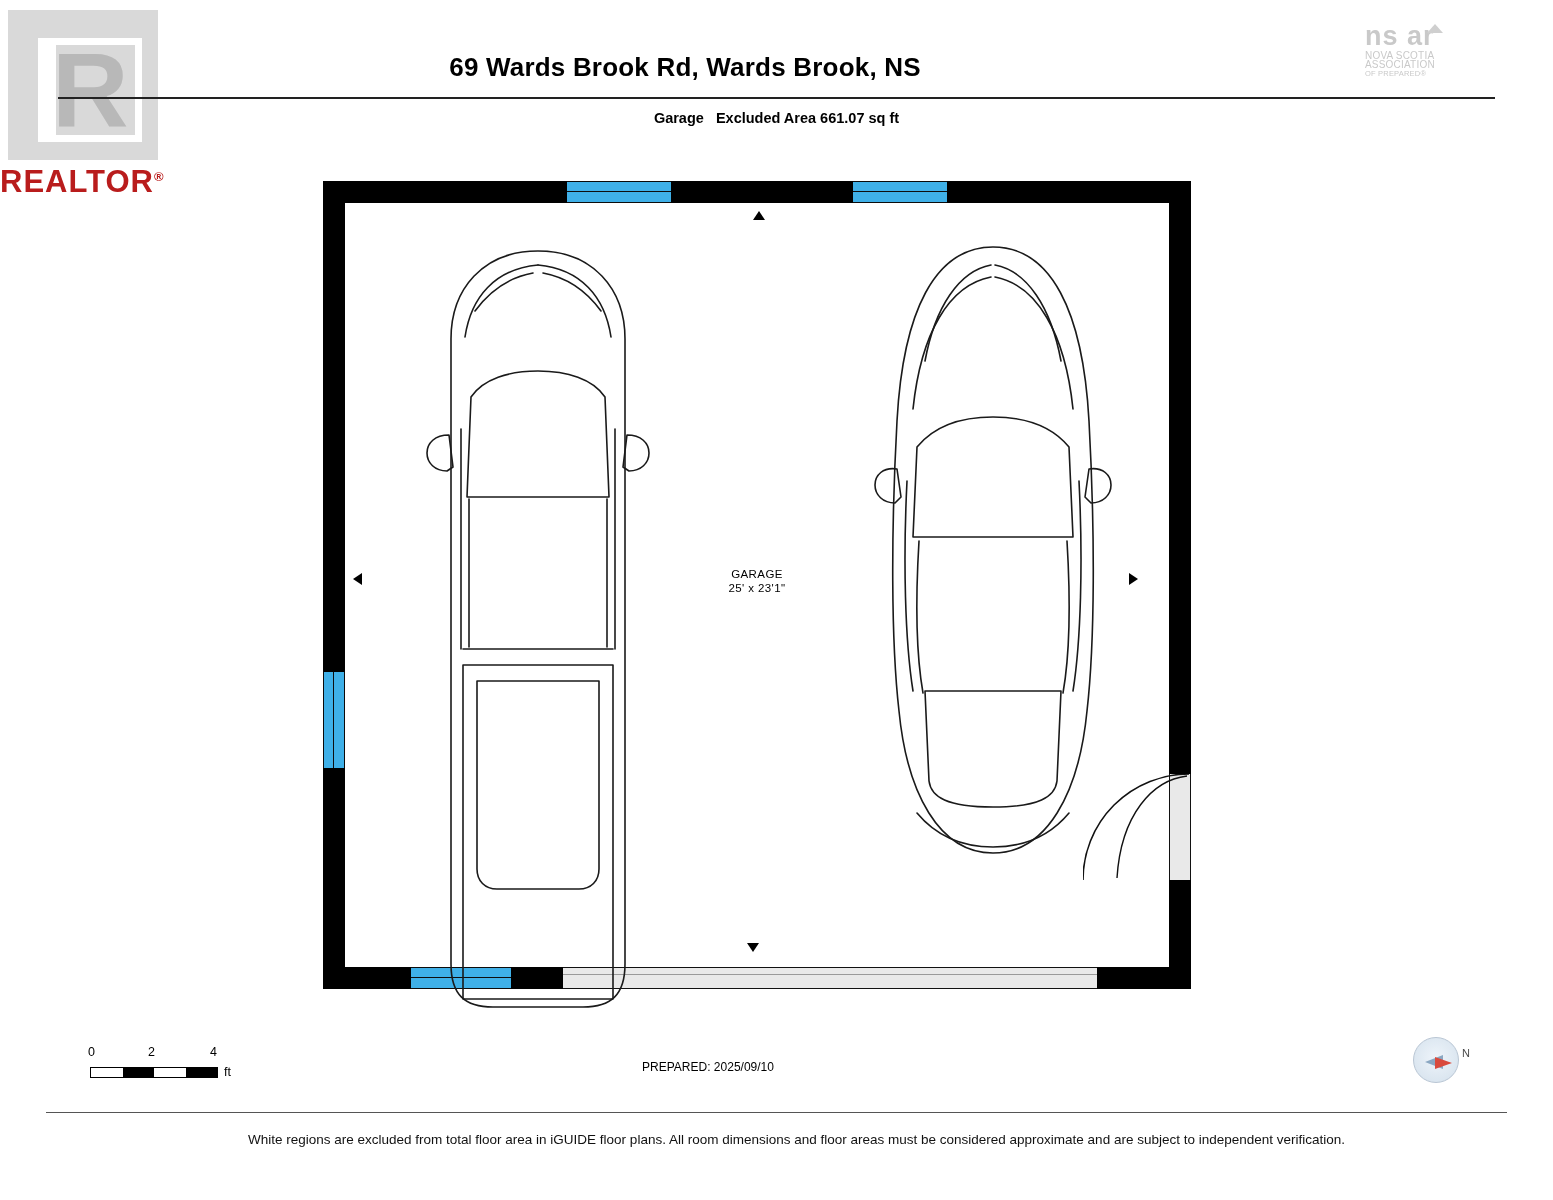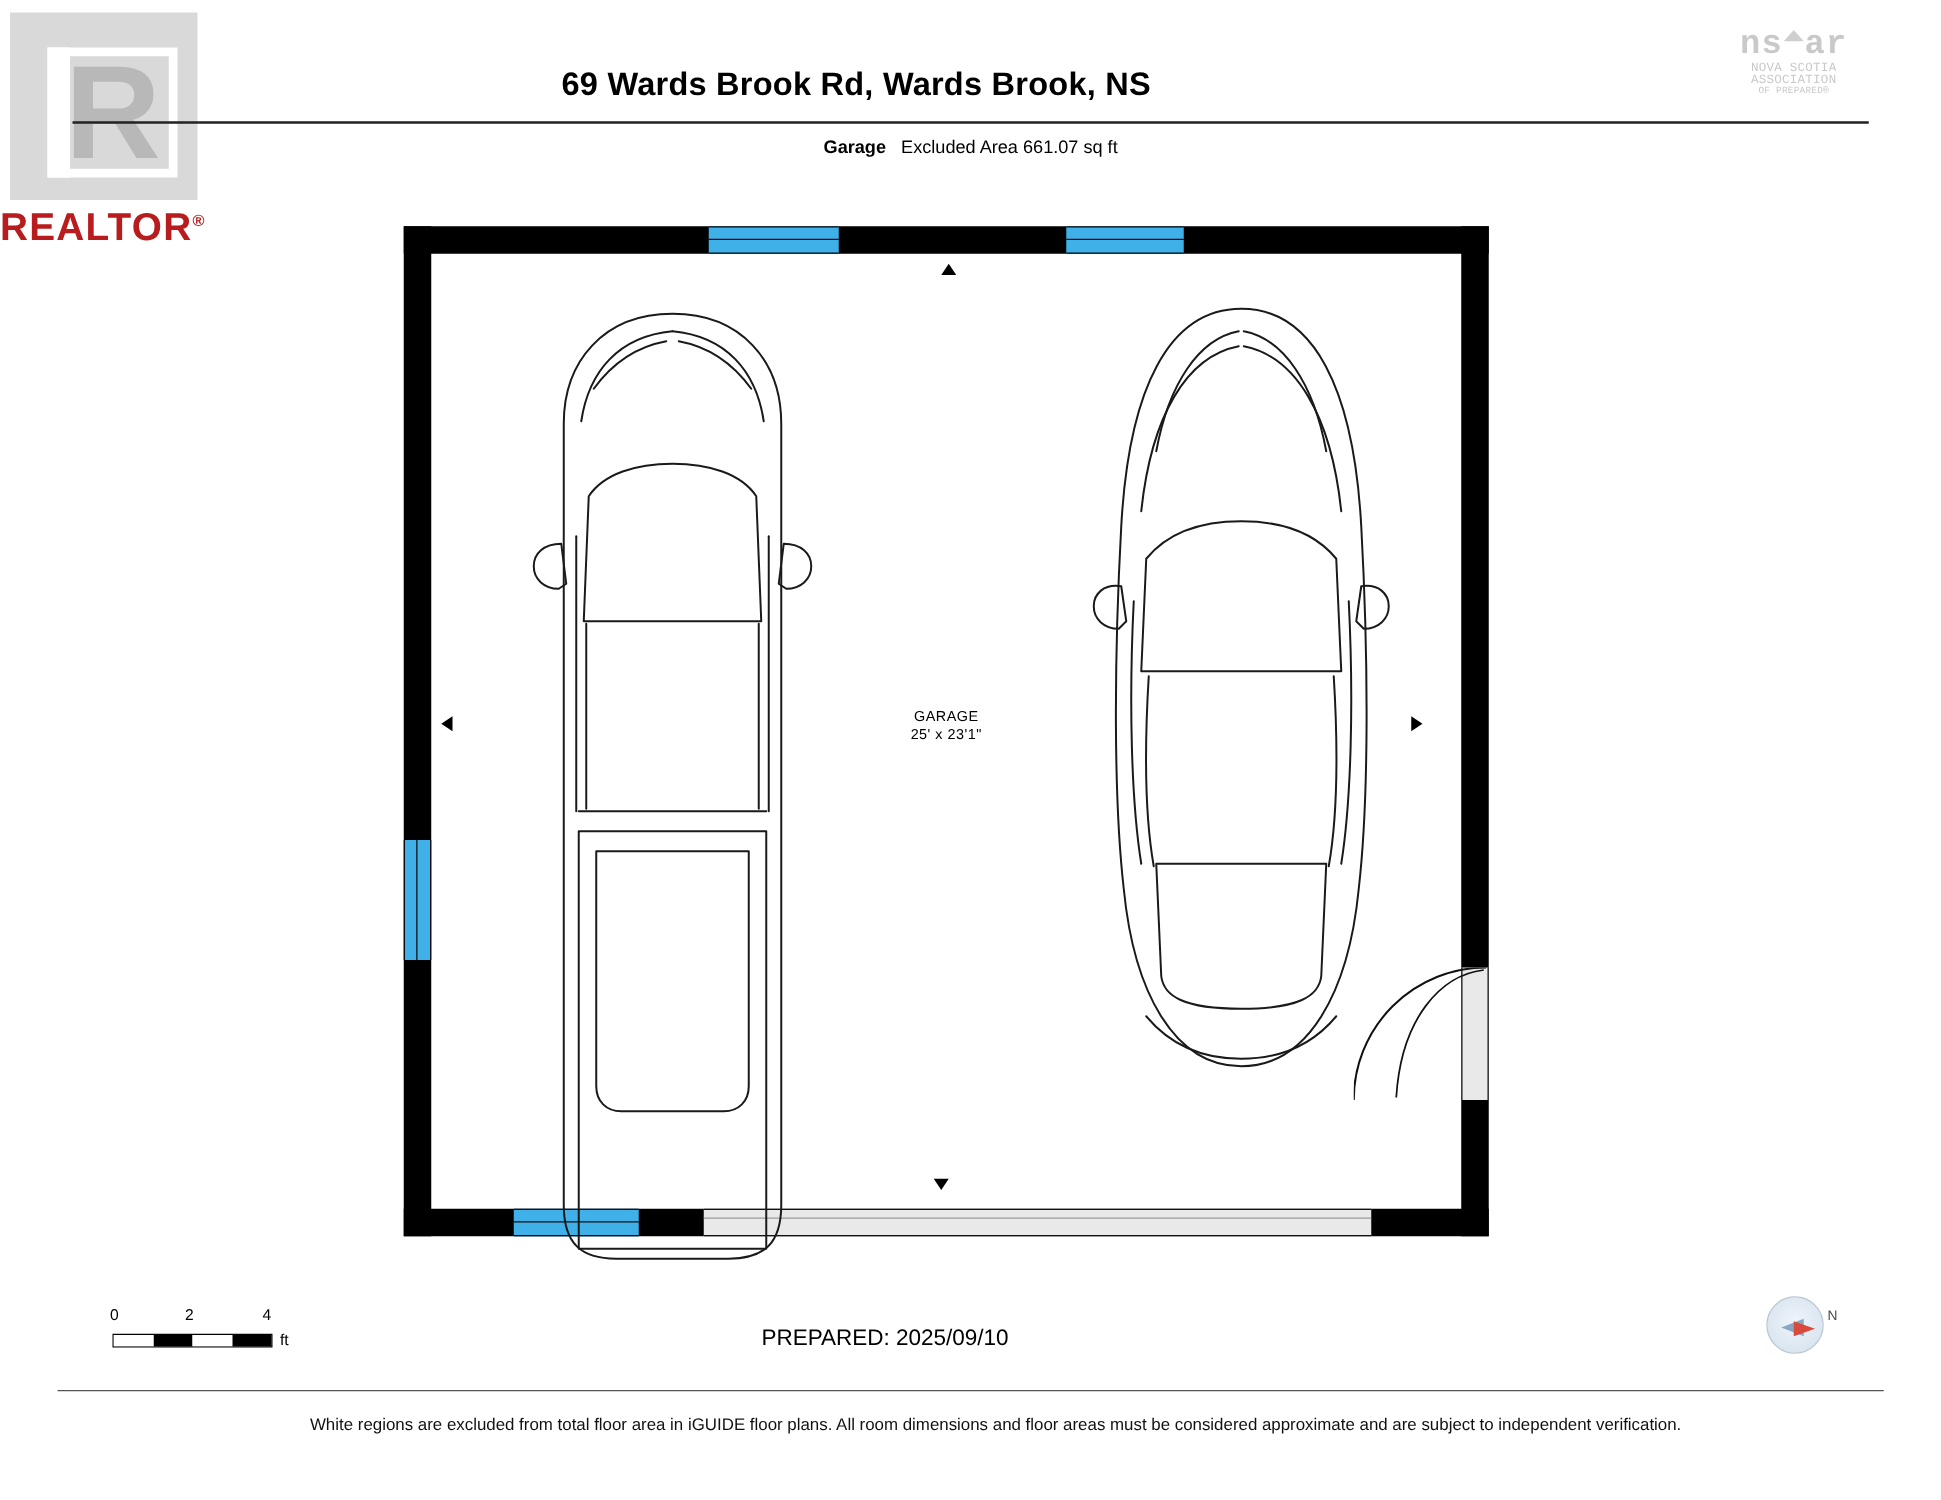--- a/index.html
+++ b/index.html
@@ -66,23 +66,21 @@
     color: #b8b8b8;
     font-weight: 700;
   }
 
   
   .nsar {
     position: absolute;
     right: 48px;
     top: 22px;
     width: 140px;
-    text-align: center;
     color: #c9c9c9;
-    font-family: Liberation Mono, monospace;
   }
   .nsar .mark {
     font-size: 27px;
     font-weight: 700;
     letter-spacing: 1px;
     line-height: 28px;
   }
   .nsar .sub1 {
     font-size: 10px;
     letter-spacing: 0.2px;
@@ -126,21 +124,21 @@
   }
   .subline {
     position: absolute;
     left: 0;
     top: 110px;
     width: 1553px;
     text-align: center;
     font-size: 14.5px;
   }
   .subline .lbl { font-weight: 700; }
-  .subline .val { font-weight: 400; margin-left: 8px; }
+  .subline .val { font-weight: 700; margin-left: 8px; }
 
   
   .plan {
     position: absolute;
     left: 323px;
     top: 181px;
     width: 868px;
     height: 808px;
   }
   
@@ -258,21 +256,21 @@
     font-size: 12.5px;
   }
 
   
   .prepared {
     position: absolute;
     left: 0;
     top: 1060px;
     width: 1416px;
     text-align: center;
-    font-size: 18px;
+    font-size: 12px;
   }
 
   
   .compass {
     position: absolute;
     right: 78px;
     top: 1037px;
     width: 62px;
     height: 46px;
   }

